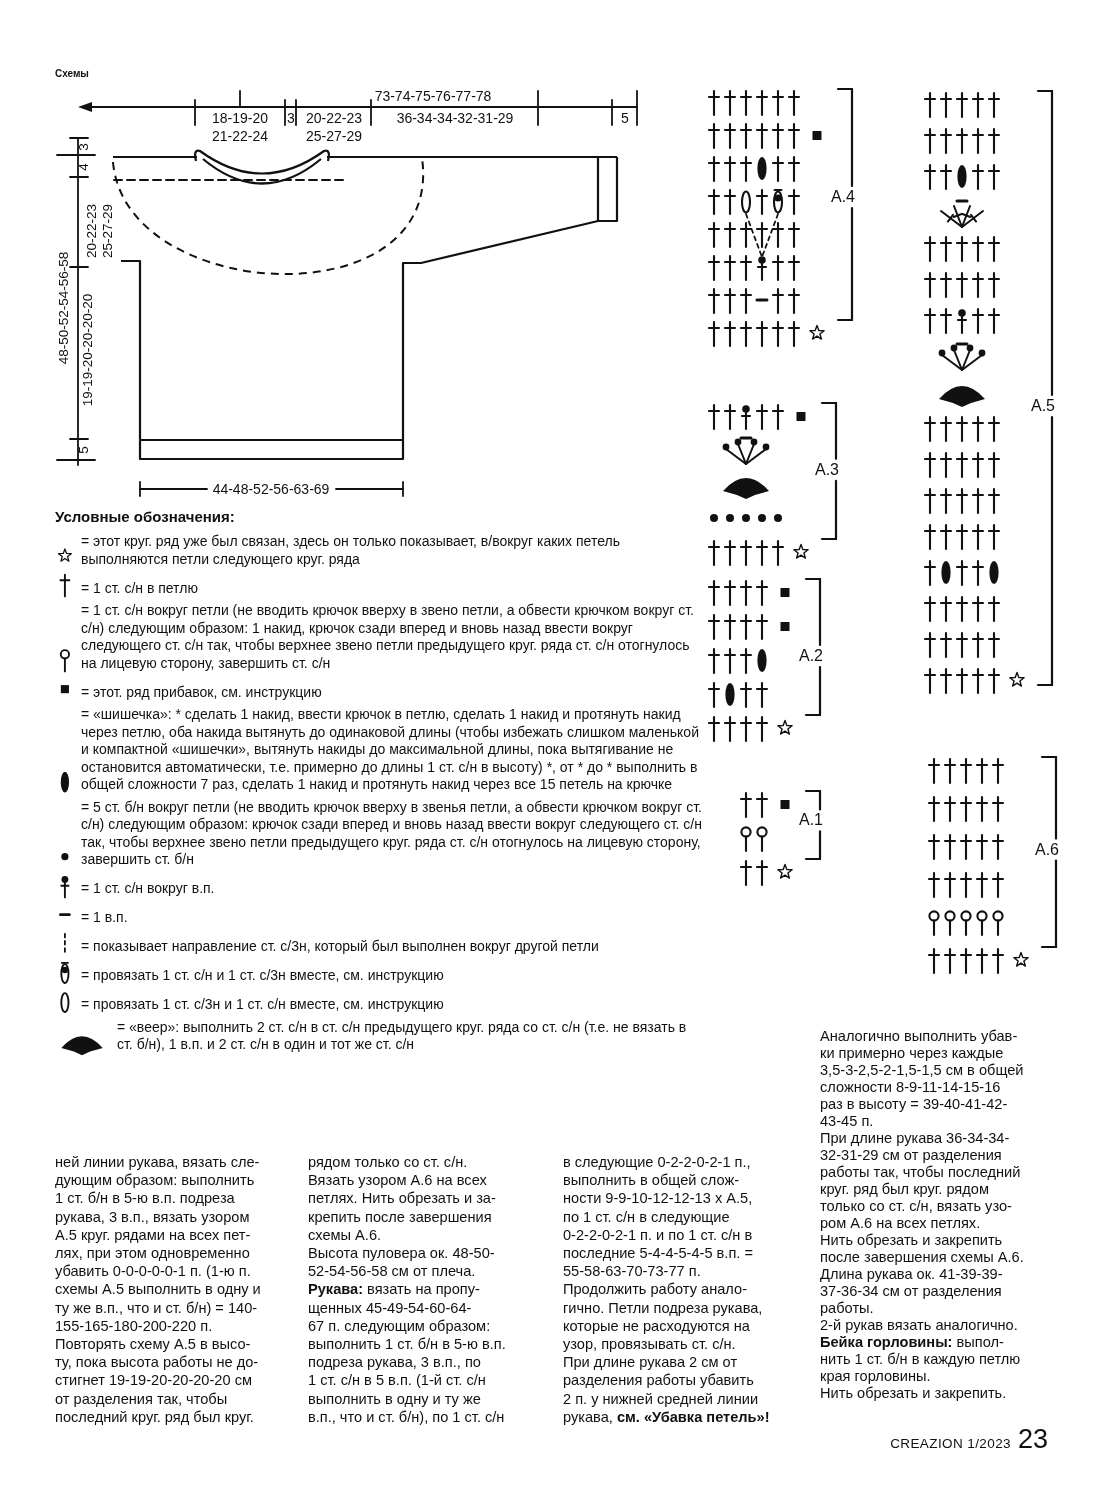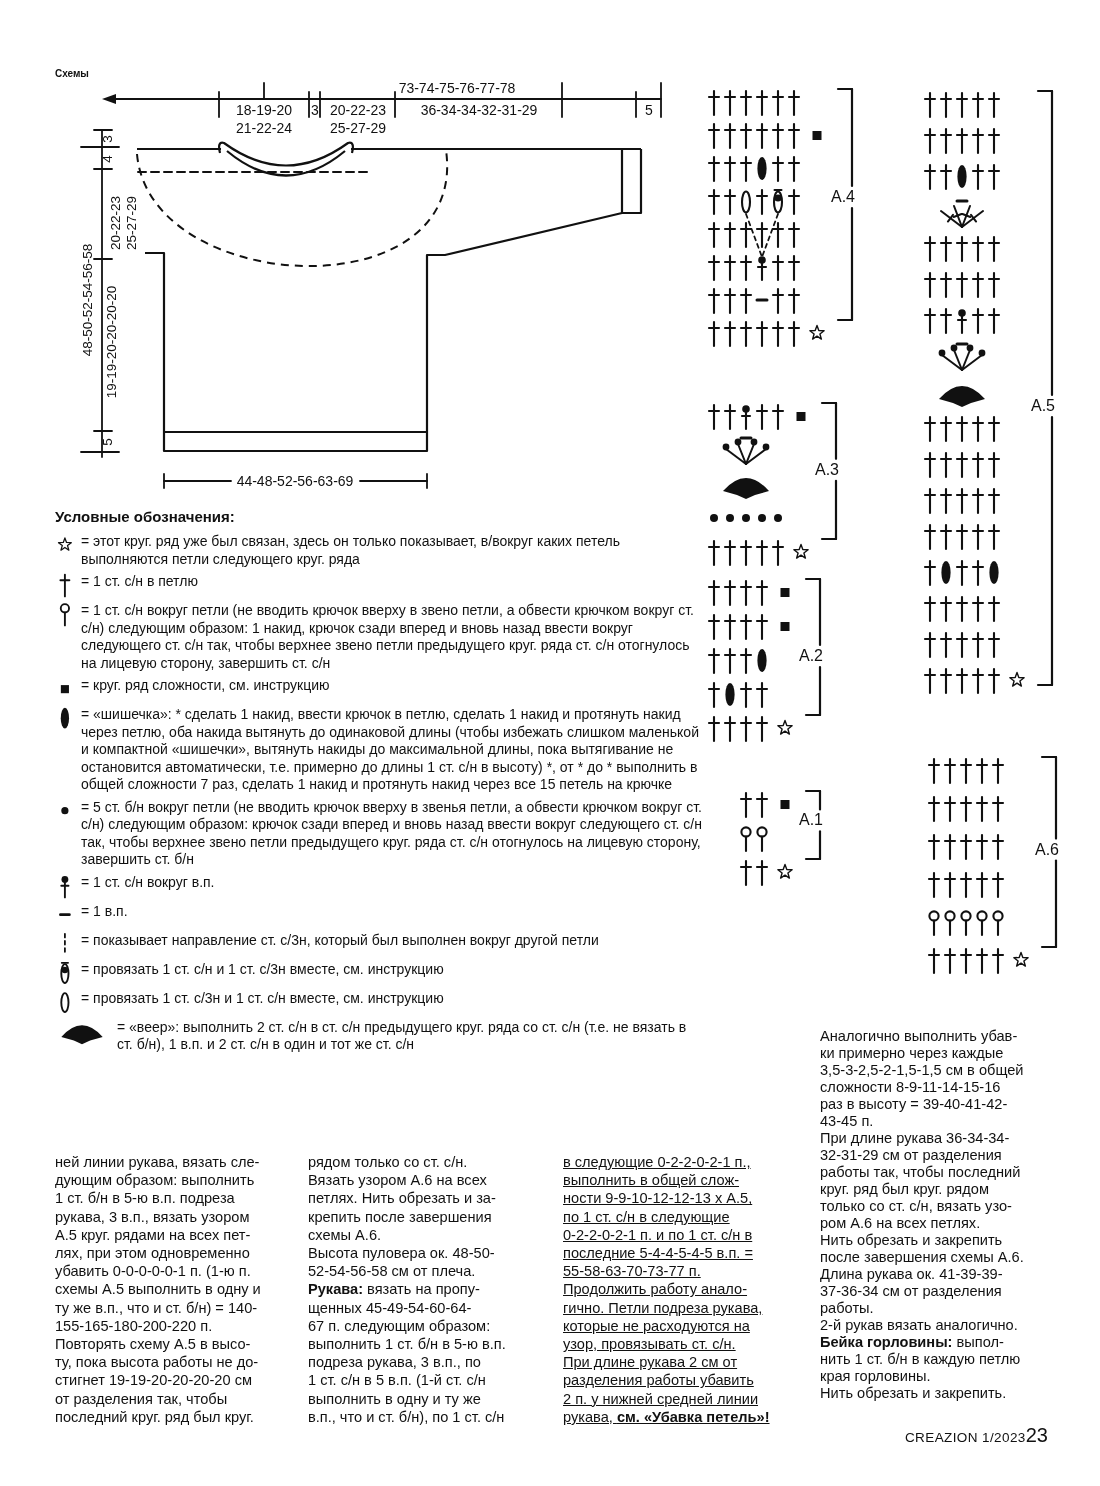--- a/index.html
+++ b/index.html
@@ -1,37 +1,37 @@
 <!DOCTYPE html>
 <html><head>
 <meta charset="utf-8">
 <style>
   html,body{margin:0;padding:0;background:#e8e8e8;}
   .page{position:relative;width:1100px;height:1486px;background:#ffffff;
         font-family:"Liberation Sans","DejaVu Sans",sans-serif;color:#111;overflow:hidden;}
   #schemes-heading{position:absolute;left:55px;top:68px;font-size:10px;font-weight:bold;margin:0;}
-  #schematic-box{position:absolute;left:0;top:4px;padding-left:24px;}
+  #schematic-box{position:absolute;left:0;top:12px;}
   #charts-box{position:absolute;left:0;top:0;}
   .chart{position:absolute;}
   .chart-label{font-size:16px;fill:#111;}
   #legend{position:absolute;left:55px;top:508px;width:648px;}
   #legend h3{margin:0 0 8px 0;font-size:15px;font-weight:bold;}
-  .legend-item{display:flex;align-items:flex-start;margin-bottom:5px;}
+  .legend-item{display:flex;align-items:flex-end;margin-bottom:5px;}
   .legend-sym{flex:0 0 26px;height:24px;margin-top:0px;}
   .legend-sym.wide{flex:0 0 62px;}
   .legend-text{font-size:14px;line-height:17.5px;}
   .instr{position:absolute;width:248px;font-size:14.6px;line-height:18.2px;white-space:pre-line;}
   #col1{left:55px;top:1153px;}
   #col2{left:308px;top:1153px;}
-  #col3{left:563px;top:1153px;text-decoration:underline;}
+  #col3{left:563px;top:1153px;}
   #col4{left:820px;top:1028px;width:250px;line-height:17px;}
   .instr .b{font-weight:bold;}
   #footer{position:absolute;right:52px;top:1424px;white-space:nowrap;}
   #footer .mag{font-size:13.5px;letter-spacing:0.4px;}
-  #footer .pageno{font-size:20px;}
+  #footer .pageno{font-size:27px;margin-left:7px;}
   svg text{font-family:"Liberation Sans","DejaVu Sans",sans-serif;fill:#111;}
 </style>
 </head>
 <body>
 
 <div class="page">
   <h2 id="schemes-heading">Схемы</h2>
   <div id="schematic-box"><svg width="690" height="500" viewBox="0 0 690 500">
         <line x1="86" y1="95" x2="637" y2="95" stroke="#111" stroke-width="1.8" stroke-linecap="round"></line>
         <polygon points="78,95 92,90 92,100" fill="#111"></polygon>
@@ -669,21 +669,21 @@
               </g>
             </svg></span>
           <span class="legend-text">= 1 ст. с/н вокруг петли (не вводить крючок вверху в звено петли, а обвести крючком вокруг ст. с/н) следующим образом: 1 накид, крючок сзади вперед и вновь назад ввести вокруг следующего ст. с/н так, чтобы верхнее звено петли предыдущего круг. ряда ст. с/н отогнулось на лицевую сторону, завершить ст. с/н</span>
         </div>
         <div class="legend-item">
           <span class="legend-sym"><svg width="24" height="26">
               <g transform="scale(0.9)">
                 <rect x="6.5" y="9" width="9" height="9" fill="#111"></rect>
               </g>
             </svg></span>
-          <span class="legend-text">= круг. ряд сложности, см. инструкцию</span>
+          <span class="legend-text">= этот. ряд прибавок, см. инструкцию</span>
         </div>
         <div class="legend-item">
           <span class="legend-sym"><svg width="24" height="26">
               <g transform="scale(0.9)">
                 <ellipse cx="11" cy="13.5" rx="4.6" ry="11.5" fill="#111"></ellipse>
               </g>
             </svg></span>
           <span class="legend-text">= «шишечка»: * сделать 1 накид, ввести крючок в петлю, сделать 1 накид и протянуть накид через петлю, оба накида вытянуть до одинаковой длины (чтобы избежать слишком маленькой и компактной «шишечки», вытянуть накиды до максимальной длины, пока вытягивание не остановится автоматически, т.е. примерно до длины 1 ст. с/н в высоту) *, от * до * выполнить в общей сложности 7 раз, сделать 1 накид и протянуть накид через все 15 петель на крючке</span>
         </div>
         <div class="legend-item">

